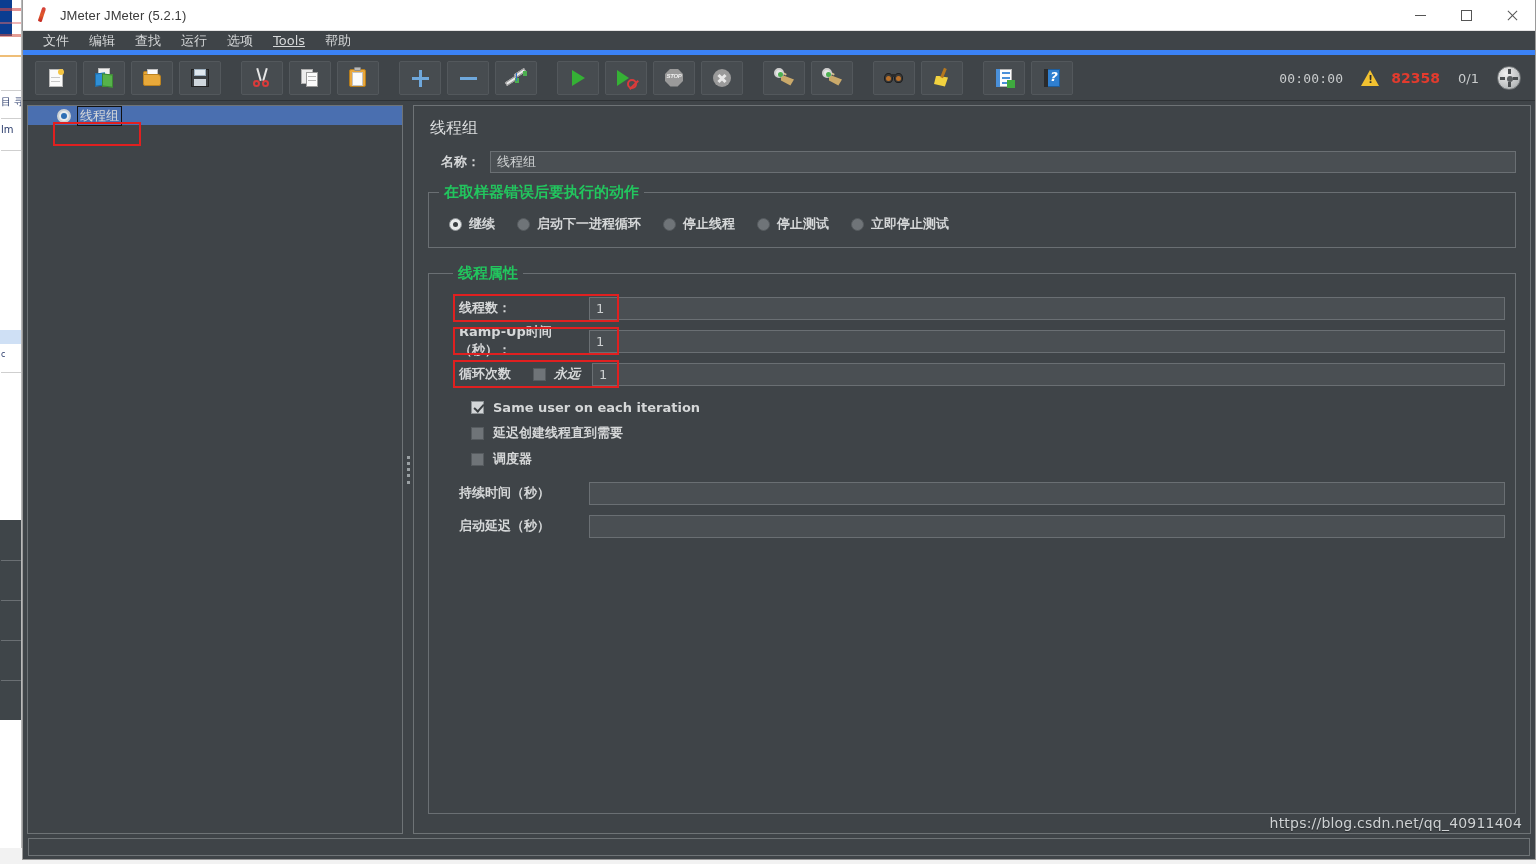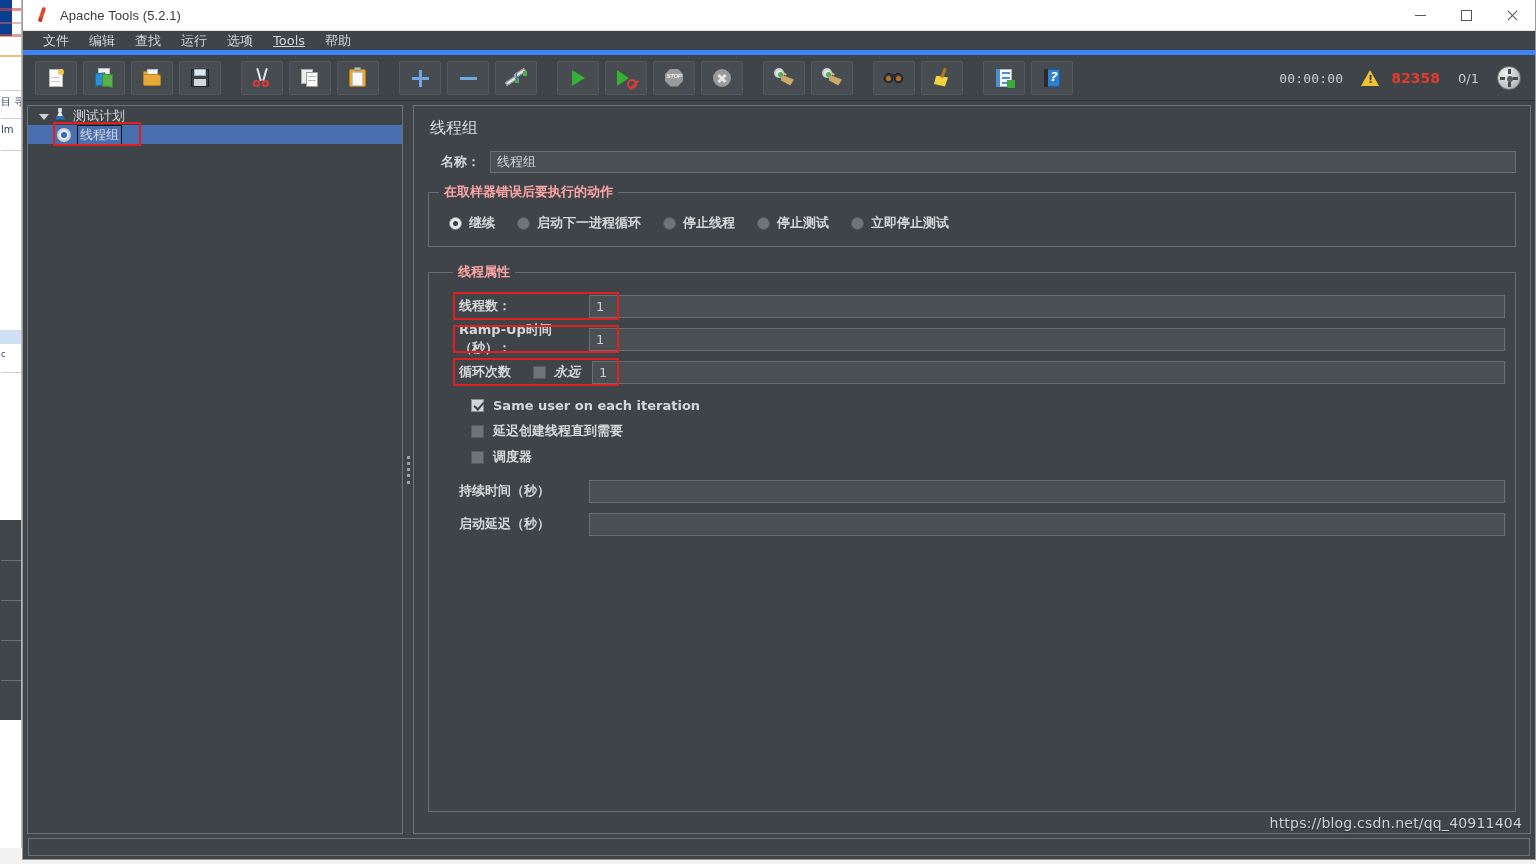--- a/index.html
+++ b/index.html
@@ -258,21 +258,21 @@
     flex: 1 1 auto; height: 22px; background: #4a4f53; border: 1px solid #6a6f73;
     color: #cdd0d1; font-size: 13px; padding: 0 6px; line-height: 20px;
     font-family:"DejaVu Sans","Liberation Sans",sans-serif;
   }
 
   fieldset.grp {
     border: 1px solid #6a6f73; margin: 8px 0 0 0; padding: 10px 10px 12px 10px;
     position: relative;
   }
   fieldset.grp > legend {
-    font-size: 13px; color:#fca5a5; padding: 0 5px; font-weight: bold;
+    font-size: 15px; color:#22c55e; padding: 0 5px; font-weight: bold;
     font-family:"DejaVu Sans","Liberation Sans",sans-serif;
   }
   .radio-row { display:flex; align-items:center; gap: 22px; padding: 3px 4px 2px 10px;}
   .radio { display:flex; align-items:center; gap: 7px; font-size:13px; color:#d5d7d8; font-weight:bold;
      font-family:"DejaVu Sans","Liberation Sans",sans-serif; white-space:nowrap;}
   .rb { width: 13px; height: 13px; border-radius:50%; background:#6f7478; border:1px solid #565b5f; position:relative; flex:0 0 13px;}
   .rb.on { background:#e8eaeb; border:1px solid #8d9295;}
   .rb.on:after { content:""; position:absolute; left:3px; top:3px; width:5px; height:5px; border-radius:50%; background:#3a3f42;}
 
   .prop-row { display:flex; align-items:center; height: 26px; margin-bottom: 7px; position:relative;}
@@ -332,21 +332,21 @@
     <div class="bg-lines" style="top:680px; background:#6a6f73;"></div>
   </div>
 </div>
 
 <div id="jmeter">
 
   <div id="titlebar">
     <div class="tb-icon">
         <span class="feather"></span>
       </div>
-    <div class="tb-title">Apache Tools (5.2.1)</div>
+    <div class="tb-title">JMeter JMeter (5.2.1)</div>
     <div class="win-btns">
       <div class="win-btn">
           <span class="glyph-min"></span>
         </div>
       <div class="win-btn">
           <span class="glyph-max"></span>
         </div>
       <div class="win-btn">
           <span class="glyph-close"></span>
         </div>
@@ -523,29 +523,20 @@
           <i class="a ab"></i>
           <i class="a al"></i>
           <i class="a ar2"></i>
       </div>
     </div>
   </div>
 
   <div id="bodysplit">
 
     <div id="treepanel">
-      <div class="tree-row">
-        <span class="tw-arrow"></span>
-        <span class="tn-icon tn-plan">
-            <i class="neck"></i>
-            <i class="cone"></i>
-            <i class="liq"></i>
-          </span>
-        <span class="tn-label">测试计划</span>
-      </div>
       <div class="tree-row lvl2 selected">
         <span class="tn-icon tn-gear">
             <i class="og"></i>
             <i class="ig"></i>
           </span>
         <span class="tn-label editing">线程组</span>
       </div>
       <div class="red-box" style="left:25px; top:16px; width:88px; height:24px;"></div>
     </div>
 

